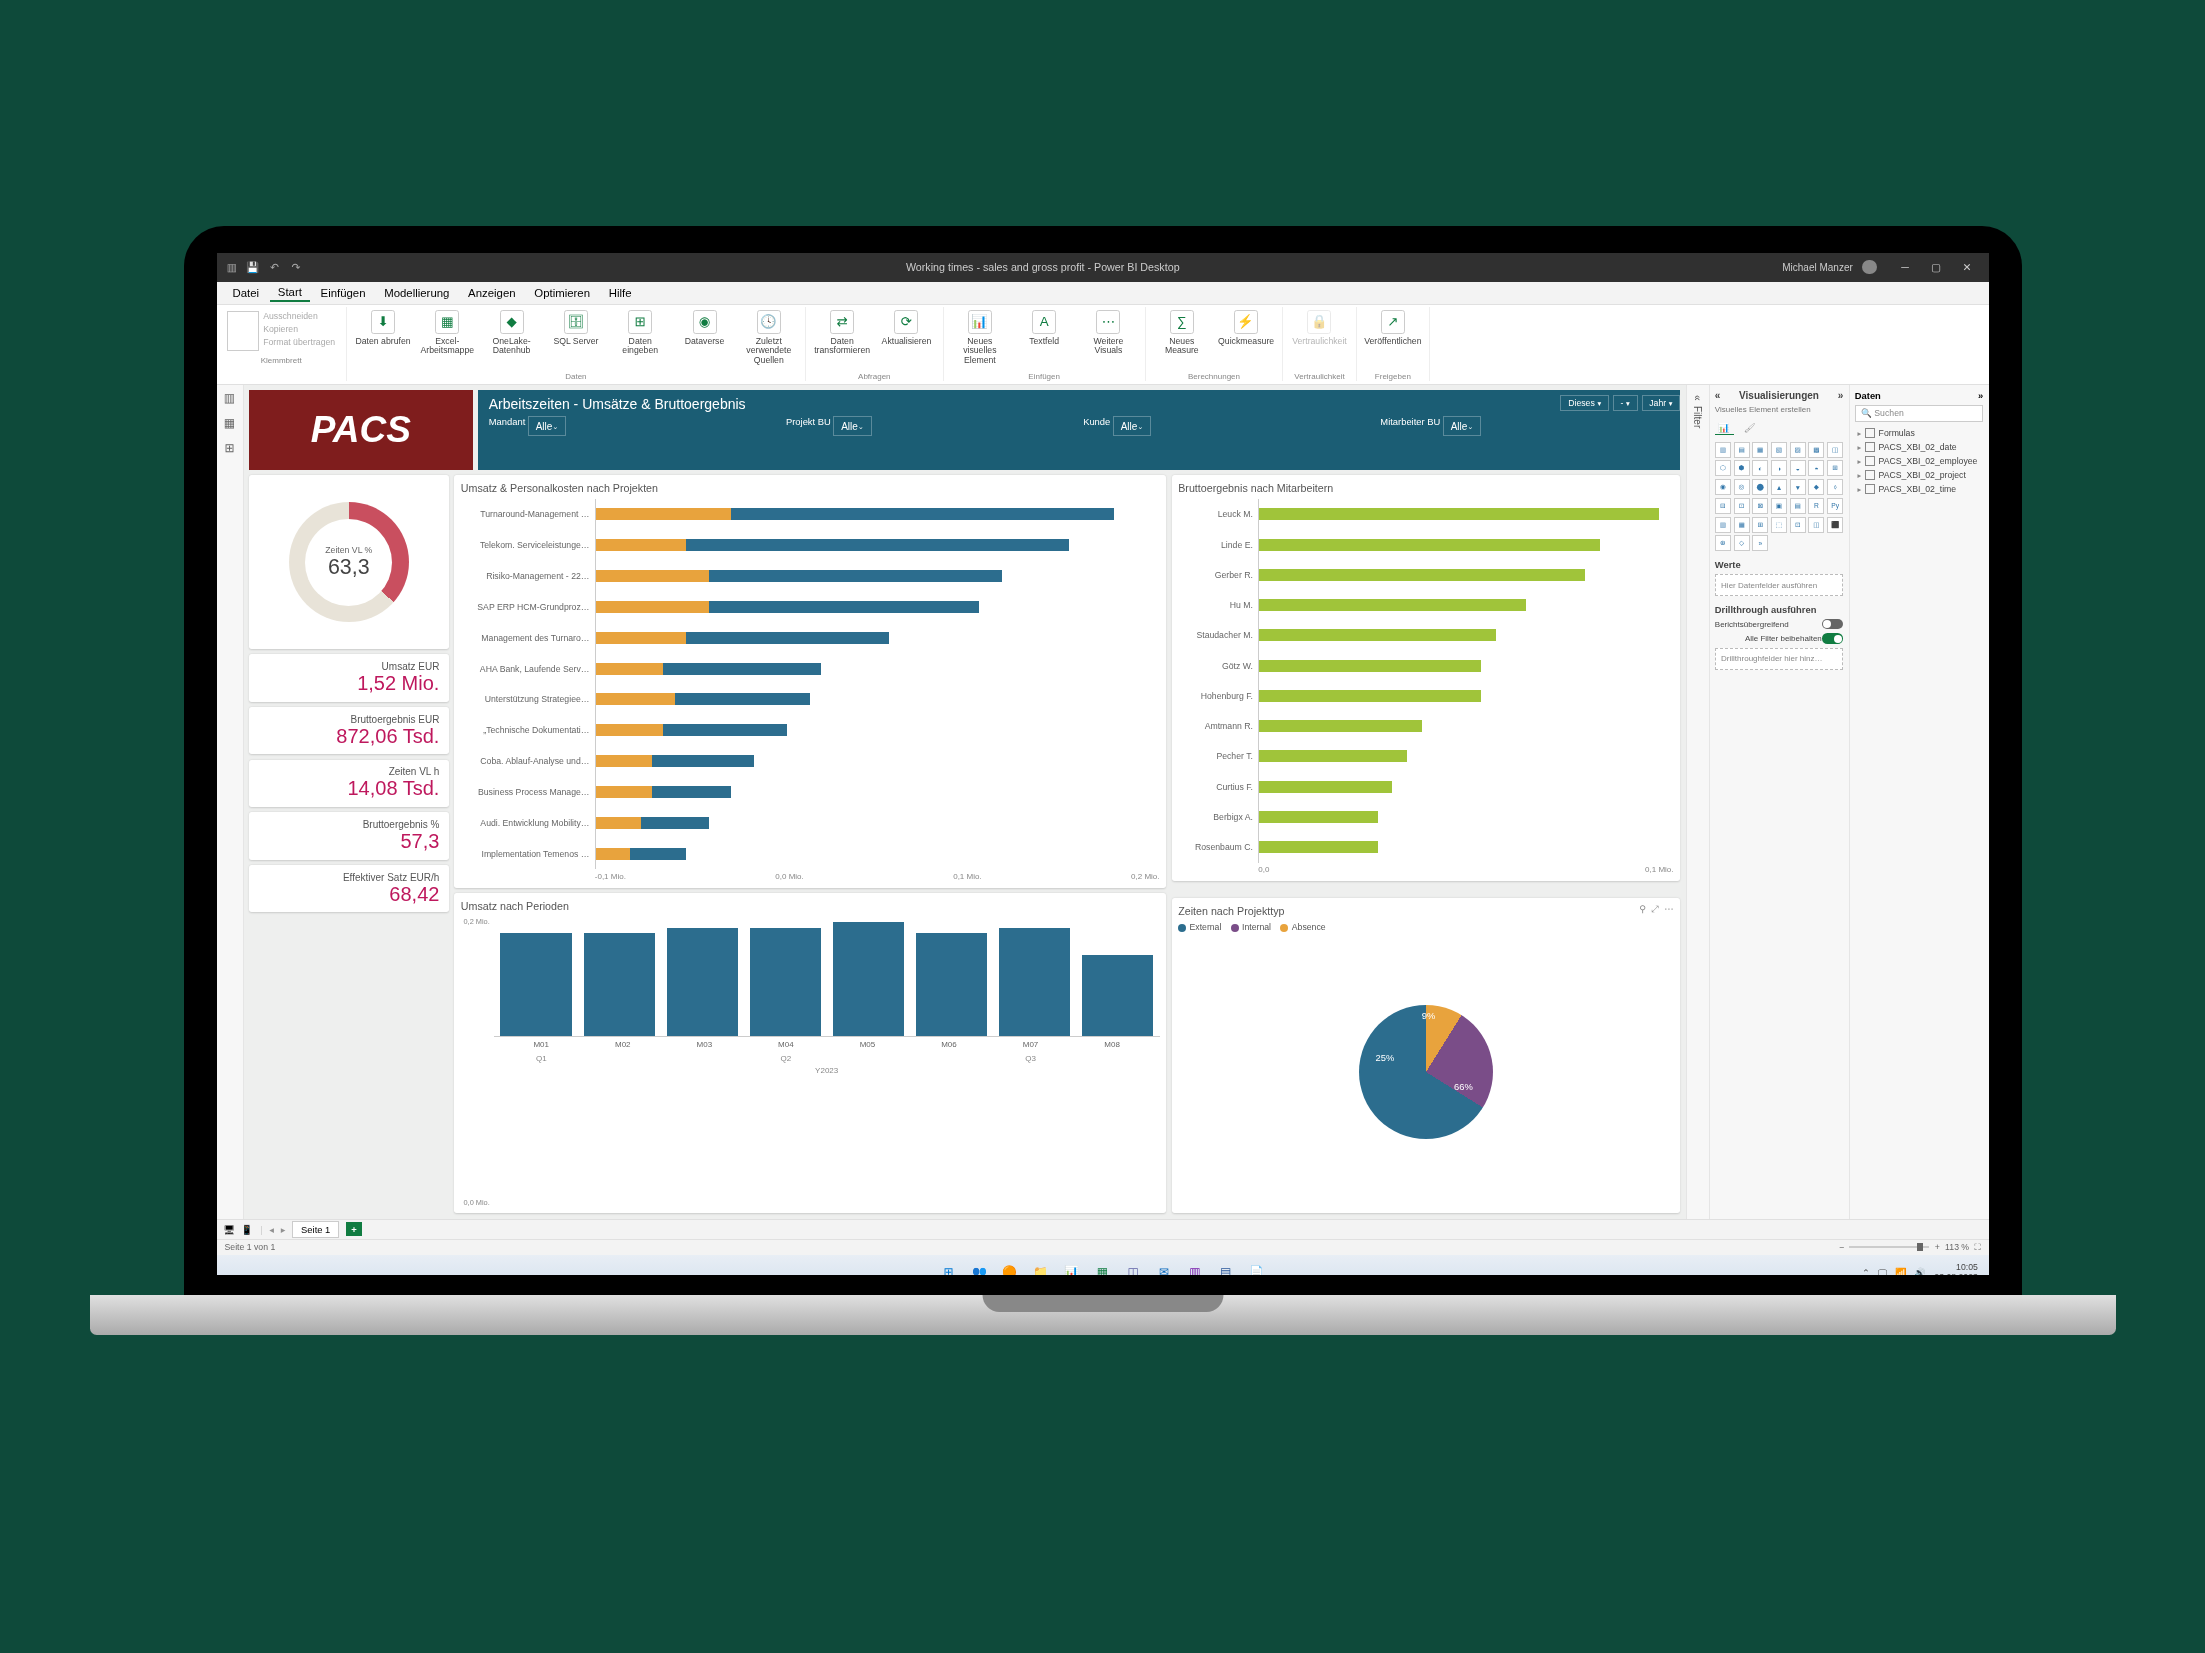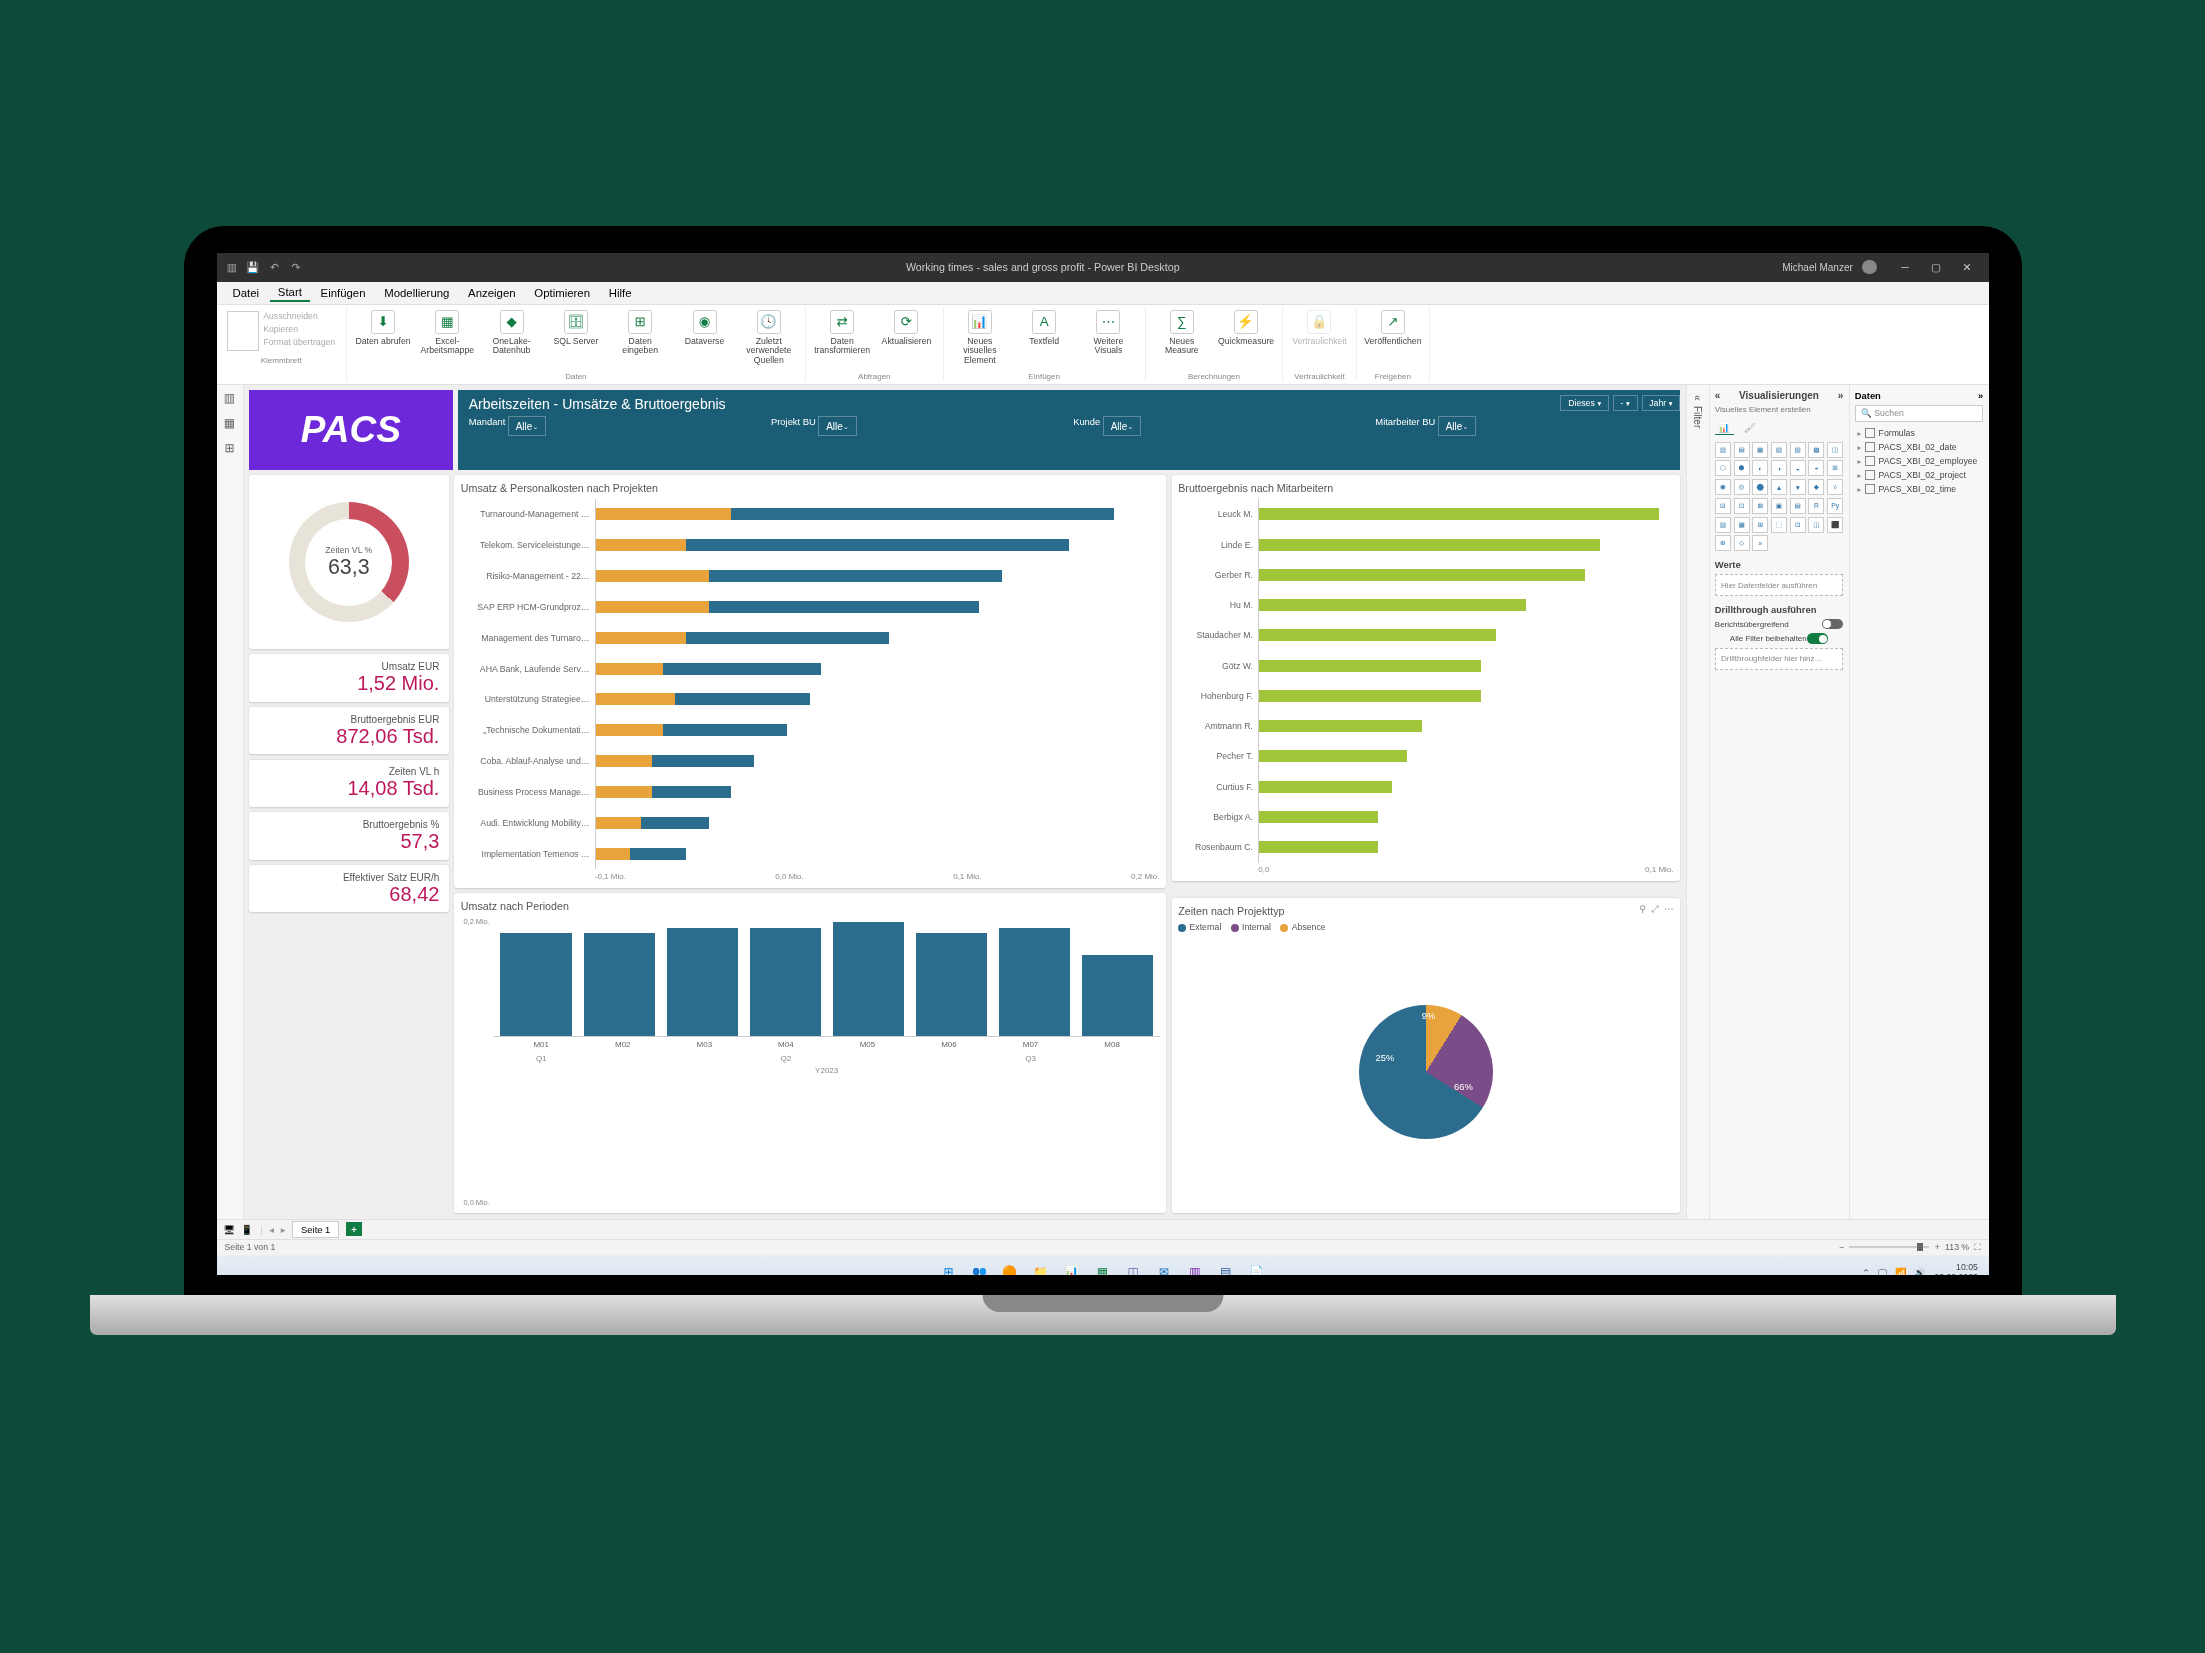--- a/index.html
+++ b/index.html
@@ -24,21 +24,21 @@
 .ribbon-btn{display:flex;flex-direction:column;align-items:center;gap:2.7px;width:59px;font-size:8.7px;color:#444;text-align:center;line-height:1.1}
 .ribbon-btn .ico{width:24px;height:24px;border:0.7px solid #ccc;border-radius:2.7px;display:flex;align-items:center;justify-content:center;font-size:13.4px;color:#107c41}
 .ribbon-label{font-size:8px;color:#888;text-align:center;padding-top:1.3px}
 .paste-group{display:flex;align-items:flex-start;gap:4px;padding:4px}
 .paste-big{width:32px;height:40px;border:0.7px solid #ccc}
 .stack{display:flex;flex-direction:column;gap:2.7px;font-size:8.7px;color:#aaa}
 .work{display:flex;height:calc(100% - 29px - 23px - 80px - 20px - 36px)}
 .navstrip{width:27px;background:#f7f7f7;border-right:0.7px solid #e5e5e5;display:flex;flex-direction:column;align-items:center;padding-top:6.7px;gap:10.7px;font-size:12px;color:#666}
 .canvas{flex:1;background:#eeefee;padding:5.3px;display:flex;flex-direction:column;gap:5.3px}
 .header-row{display:flex;gap:5.3px;height:80px}
-.logo{width:204px;background:#6d28d9;color:#fff;display:flex;align-items:center;justify-content:center;font-size:37px;font-weight:bold;font-style:italic}
+.logo{width:224px;background:#7f1d1d;color:#fff;display:flex;align-items:center;justify-content:center;font-size:37px;font-weight:bold;font-style:italic}
 .header-main{flex:1;background:#1b5d74;color:#fff;padding:6.7px 10.7px;display:flex;flex-direction:column}
 .header-title{font-size:14px;font-weight:400;margin-bottom:4px}
 .filter-row{display:flex;gap:8px;flex:1}
 .filter{flex:1;display:flex;flex-direction:row;gap:2.7px}
 .filter-label{font-size:9.4px}
 .filter-select{height:20px;border:0.7px solid #5a8a9b;background:#1b5d74;color:#fff;display:flex;align-items:center;justify-content:flex-start;padding:0 6.7px;font-size:10px}
 .period-pills{display:flex;gap:4px;position:absolute;right:0;top:5.3px}
 .header-main{position:relative}
 .pill{border:0.7px solid #5a8a9b;padding:2px 6.7px;font-size:8.7px;display:flex;align-items:center;gap:2.7px}
 .body-row{display:flex;gap:5.3px;flex:1;min-height:0}
@@ -607,21 +607,21 @@
               <div>◇</div>
               <div>»</div>
      </div>
      <div style="font-weight:600;margin-top:4px">Werte</div>
      <div class="field-well">Hier Datenfelder ausführen</div>
      <div style="font-weight:600;margin-top:4px">Drillthrough ausführen</div>
      <div style="display:flex;justify-content:space-between;align-items:center;font-size:8px">
       <span>Berichtsübergreifend</span>
       <span class="toggle"></span>
      </div>
-     <div style="display:flex;justify-content:center;align-items:center;font-size:8px">
+     <div style="display:flex;justify-content:flex-end;align-items:center;font-size:8px">
       <span>Alle Filter beibehalten</span>
       <span class="toggle on"></span>
      </div>
      <div class="field-well">Drillthroughfelder hier hinz…</div>
     </div>
 
     <div class="data-panel">
      <h4 style="display:flex;justify-content:space-between">
               <span>Daten</span>
               <span>»</span>

